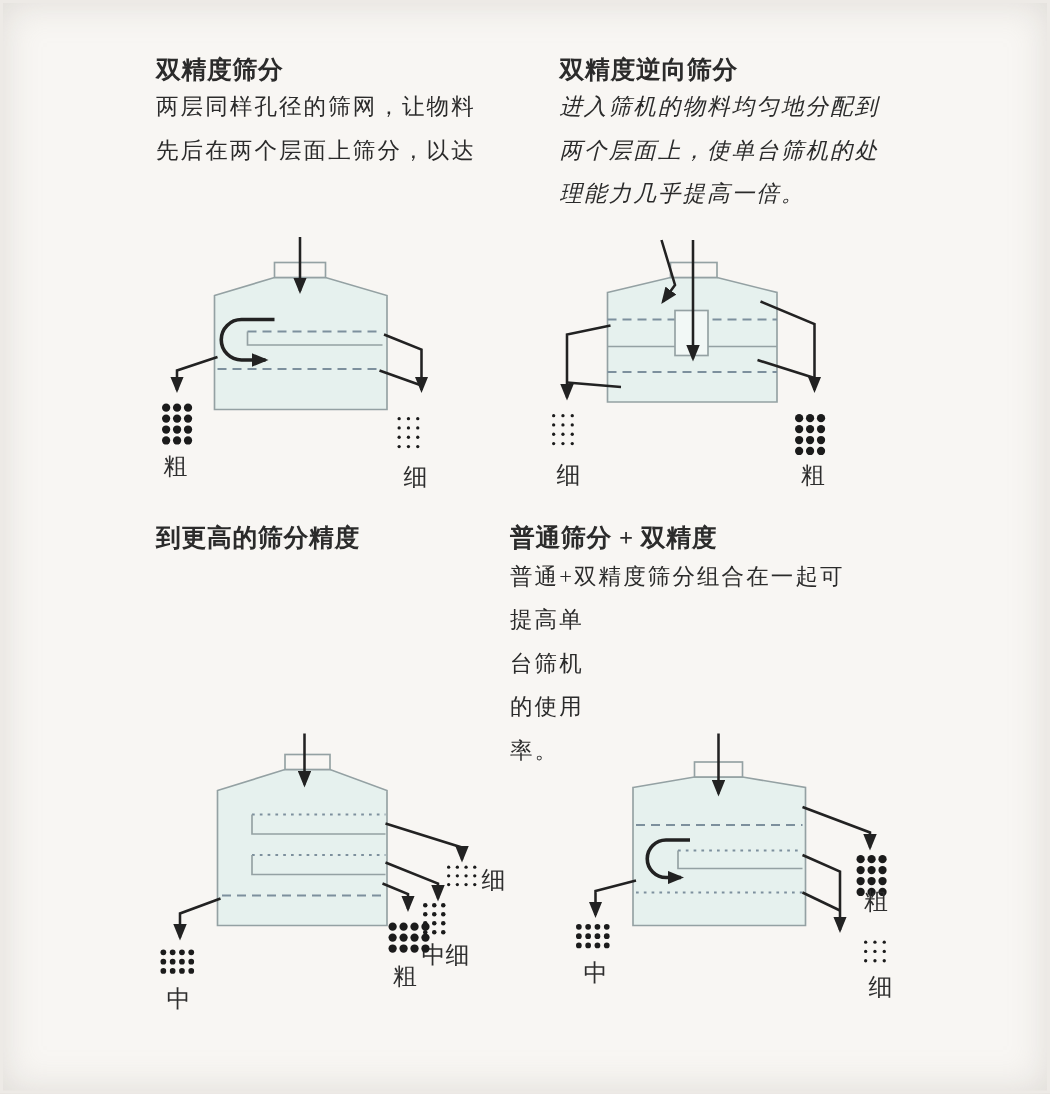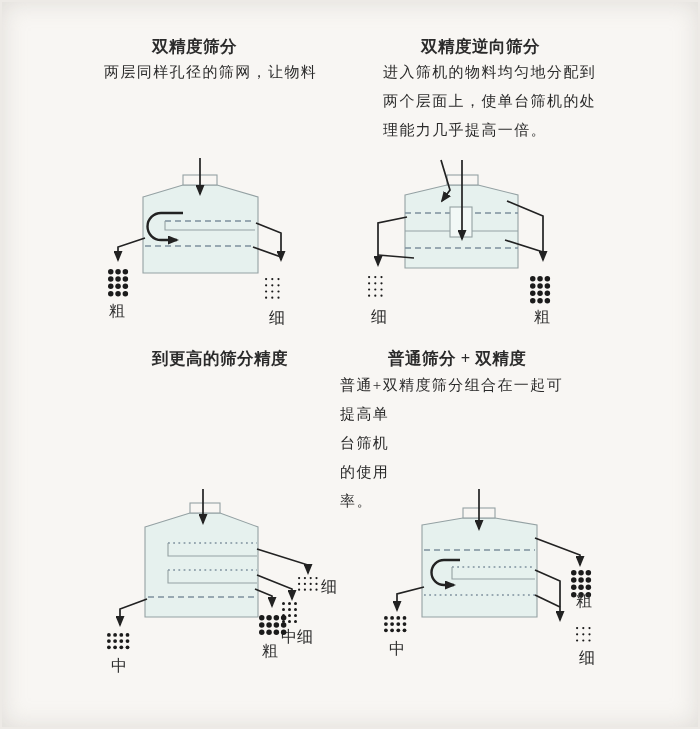--- a/index.html
+++ b/index.html
@@ -19,21 +19,20 @@
     color:var(--text);
   }
   .page{
     position:relative;width:700px;height:729px;overflow:hidden;
     box-shadow:inset 0 0 0 2px #edeae6, inset 0 0 26px rgba(178,172,164,.40);
   }
   .section-title{
     position:absolute;
     font-size:16.5px;font-weight:bold;letter-spacing:.5px;
     white-space:nowrap;
-    margin-left:48px;
   }
   .body-text{position:absolute;}
   .body-line{
     font-size:15px;line-height:29px;letter-spacing:1.4px;
     white-space:nowrap;
   }
   svg.diagram{position:absolute;overflow:visible;}
   .machine{fill:var(--machine-fill);stroke:var(--machine-stroke);stroke-width:1.1;}
   .port{fill:var(--background);stroke:var(--machine-stroke);stroke-width:1.1;}
   .innerbox{fill:#f2f8f6;stroke:var(--machine-stroke);stroke-width:1.1;}
@@ -46,20 +45,21 @@
   .dlabel{font-family:"Liberation Serif","DejaVu Serif",serif;font-size:16px;fill:#2e2e2e;}
 </style>
 </head>
 <body>
 
 <div class="page">
 
   <div class="section-title" style="left:104px;top:36px;">双精度筛分</div>
   <div class="body-text" style="left:104px;top:58px;">
     <div class="body-line">两层同样孔径的筛网，让物料</div>
+    <div class="body-line">先后在两个层面上筛分，以达</div>
   </div>
 
   <svg class="diagram" style="left:95px;top:150px;" width="230" height="195" viewBox="0 0 230 195">
     <defs>
       <marker id="ah1" markerUnits="userSpaceOnUse" markerWidth="11" markerHeight="9" refX="9" refY="4.5" orient="auto">
         <path class="ah" d="M0 0 L11 4.5 L0 9 Z"></path>
       </marker>
     </defs>
     <polygon class="machine" points="48,47 88,35 122,35 163,47 163,123 48,123"></polygon>
     <rect class="port" x="88" y="25" width="34" height="10"></rect>
@@ -97,21 +97,21 @@
         <circle cx="7.300000000000001" cy="13.5" r="1.1" fill="#1b1b1b"></circle>
         <circle cx="13.5" cy="13.5" r="1.1" fill="#1b1b1b"></circle>
         <circle cx="1.1" cy="19.700000000000003" r="1.1" fill="#1b1b1b"></circle>
         <circle cx="7.300000000000001" cy="19.700000000000003" r="1.1" fill="#1b1b1b"></circle>
         <circle cx="13.5" cy="19.700000000000003" r="1.1" fill="#1b1b1b"></circle>
       </g>
     <text class="dlabel" x="174" y="173">细</text>
   </svg>
 
   <div class="section-title" style="left:373px;top:36px;">双精度逆向筛分</div>
-  <div class="body-text" style="left:383px;top:58px;">
+  <div class="body-text" style="left:373px;top:58px;font-style:italic;">
     <div class="body-line">进入筛机的物料均匀地分配到</div>
     <div class="body-line">两个层面上，使单台筛机的处</div>
     <div class="body-line">理能力几乎提高一倍。</div>
   </div>
 
   <svg class="diagram" style="left:350px;top:150px;" width="240" height="195" viewBox="0 0 240 195">
     <defs>
       <marker id="ah2" markerUnits="userSpaceOnUse" markerWidth="11" markerHeight="9" refX="9" refY="4.5" orient="auto">
         <path class="ah" d="M0 0 L11 4.5 L0 9 Z"></path>
       </marker>

